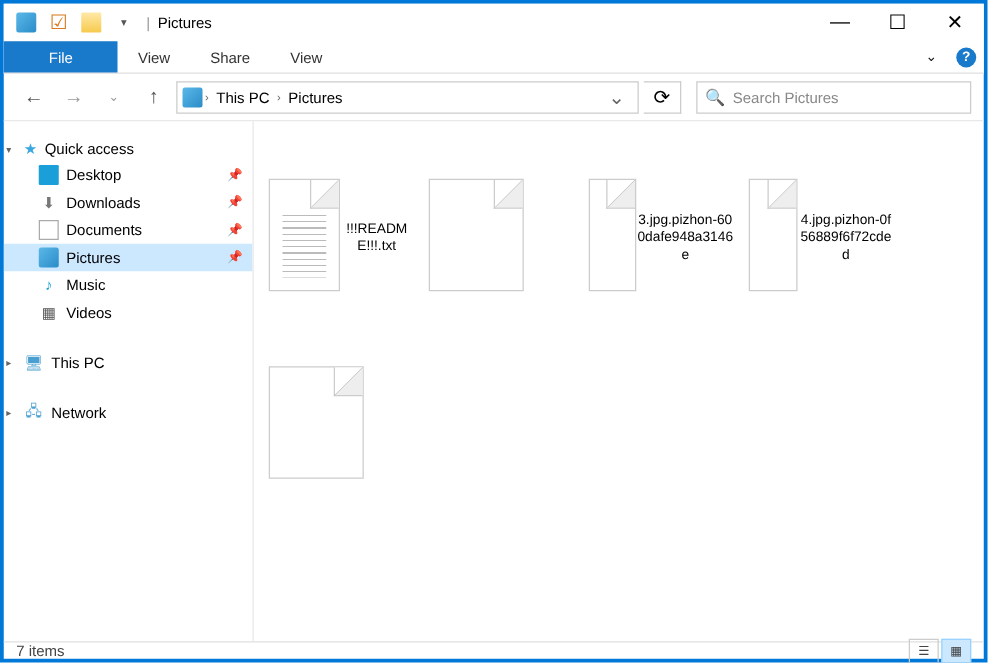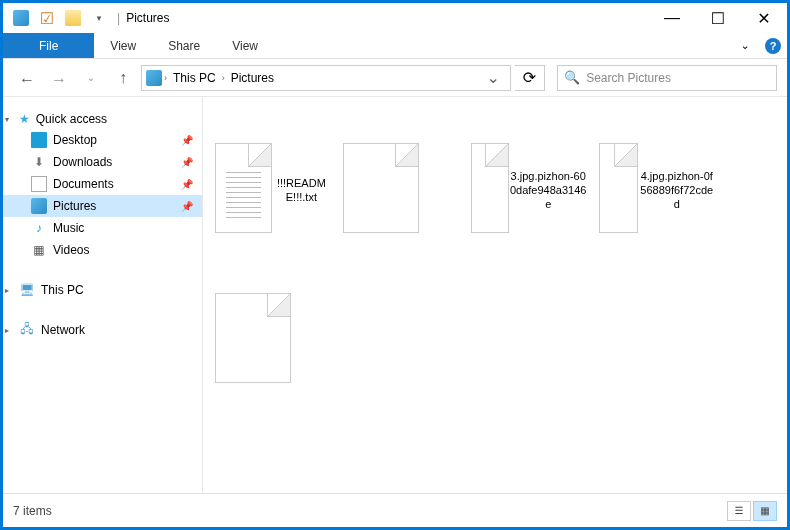--- a/index.html
+++ b/index.html
@@ -43,21 +43,21 @@
     .tree-icon { width: 16px; height: 16px; display: inline-flex; align-items: center; justify-content: center; }
     
     .content { flex: 1; padding: 18px 6px; overflow: auto; position: relative; }
     .file-grid { display: flex; flex-wrap: wrap; gap: 0; }
     .file-item { width: 128px; height: 150px; display: flex; flex-direction: row; align-items: center; padding: 6px; cursor: pointer; }
     .file-icon { width: 76px; height: 90px; background: #fff; border: 1px solid #ccc; position: relative; margin-bottom: 4px; }
     .file-icon::before { content: ""; position: absolute; top: 0; right: 0; width: 22px; height: 22px; background: linear-gradient(135deg, #fff 0%, #fff 48%, #ccc 50%, #eee 52%, #eee 100%); border-left: 1px solid #ccc; border-bottom: 1px solid #ccc; }
     .file-icon.text::after { content: ""; position: absolute; top: 28px; left: 10px; right: 10px; bottom: 10px; background: repeating-linear-gradient(#bbb, #bbb 1px, transparent 1px, transparent 5px); }
     .file-label { font-size: 11px; text-align: center; line-height: 1.3; word-break: break-all; max-width: 120px; }
     
-    .statusbar { height: 34px; border-top: 1px solid #e0e0e0; display: flex; align-items: center; padding: 0 10px; font-size: 12px; color: #444; }
+    .statusbar { height: 14px; border-top: 1px solid #e0e0e0; display: flex; align-items: center; padding: 0 10px; font-size: 12px; color: #444; }
     .status-spacer { flex: 1; }
     .view-btn { width: 24px; height: 20px; border: 1px solid #ccc; margin-left: 2px; display: flex; align-items: center; justify-content: center; font-size: 10px; }
     .view-btn.active { background: #cce8ff; border-color: #99d1ff; }
     
     .pic-icon { background: linear-gradient(135deg, #5bb8e8, #2a8cc8); border-radius: 2px; }
     .folder-icon { background: linear-gradient(#ffe9a8, #f7ca4d); border-radius: 1px; }
     .star-icon { color: #3ba7e0; }
     .desktop-icon { background: #1a9fd8; border-radius: 1px; }
     .dl-icon { color: #777; }
     .doc-icon { background: #fff; border: 1px solid #aaa; }

